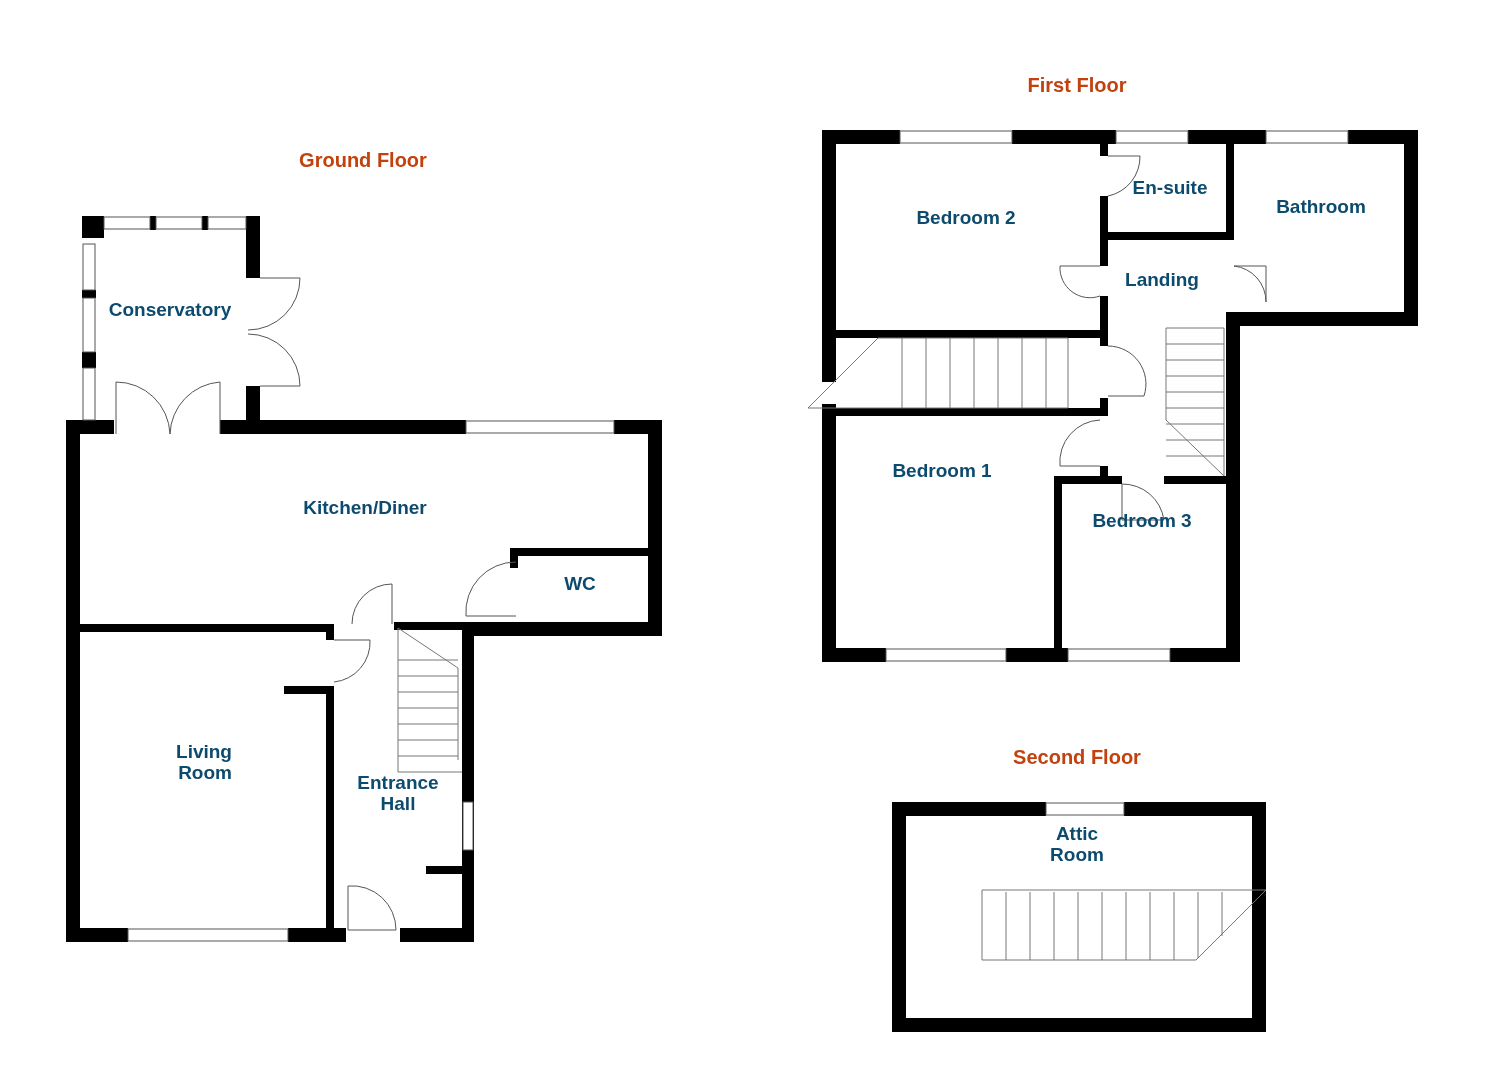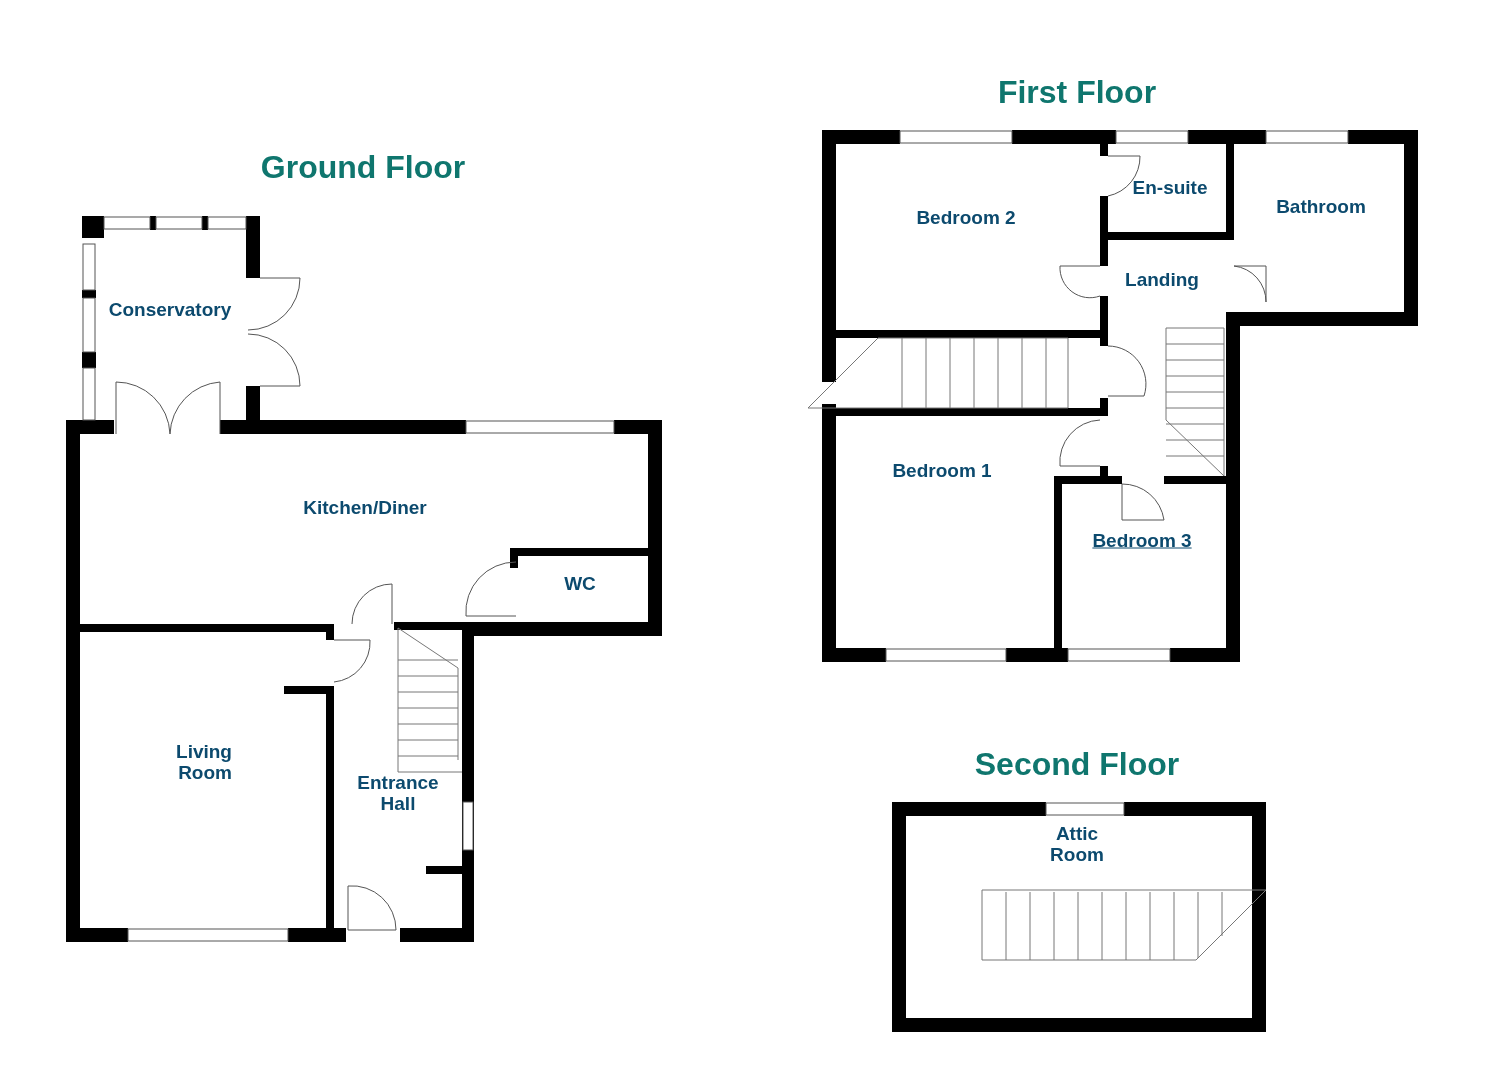--- a/index.html
+++ b/index.html
@@ -1,18 +1,18 @@
 <!DOCTYPE html>
 <html><head>
 <meta charset="utf-8">
 <style>
   html,body{margin:0;padding:0;background:#fff;}
   body{width:1485px;height:1080px;position:relative;overflow:hidden;font-family:"Liberation Sans",sans-serif;}
   svg{position:absolute;left:0;top:0;}
-  .title{position:absolute;font-weight:bold;font-size:32px;color:#0f766e;white-space:nowrap;transform:translateX(-50%);}
+  .title{position:absolute;font-weight:bold;font-size:20px;color:#c2410c;white-space:nowrap;transform:translateX(-50%);}
   .label{position:absolute;font-weight:bold;font-size:19px;color:#0c4a6e;text-align:center;line-height:21px;transform:translate(-50%,-50%);white-space:pre-line;}
 </style>
 </head>
 <body>
 
 <svg width="1485" height="1080" viewBox="0 0 1485 1080">
   <g fill="#000">
 
     <rect x="82" y="216" width="22" height="22"></rect>
     <rect x="150" y="216" width="6" height="14"></rect>
@@ -138,16 +138,16 @@
 <div class="label" style="left:204px;top:762px;text-align:right;">Living
 Room</div>
 <div class="label" style="left:398px;top:793px;">Entrance
 Hall</div>
 
 <div class="label" style="left:966px;top:217px;">Bedroom 2</div>
 <div class="label" style="left:1170px;top:187px;">En-suite</div>
 <div class="label" style="left:1321px;top:206px;">Bathroom</div>
 <div class="label" style="left:1162px;top:279px;">Landing</div>
 <div class="label" style="left:942px;top:470px;text-align:center;">Bedroom 1</div>
-<div class="label" style="left:1142px;top:540px;text-decoration:underline;">Bedroom 3</div>
+<div class="label" style="left:1142px;top:520px;">Bedroom 3</div>
 
 <div class="label" style="left:1077px;top:844px;">Attic
 Room</div>
 
 </body></html>

